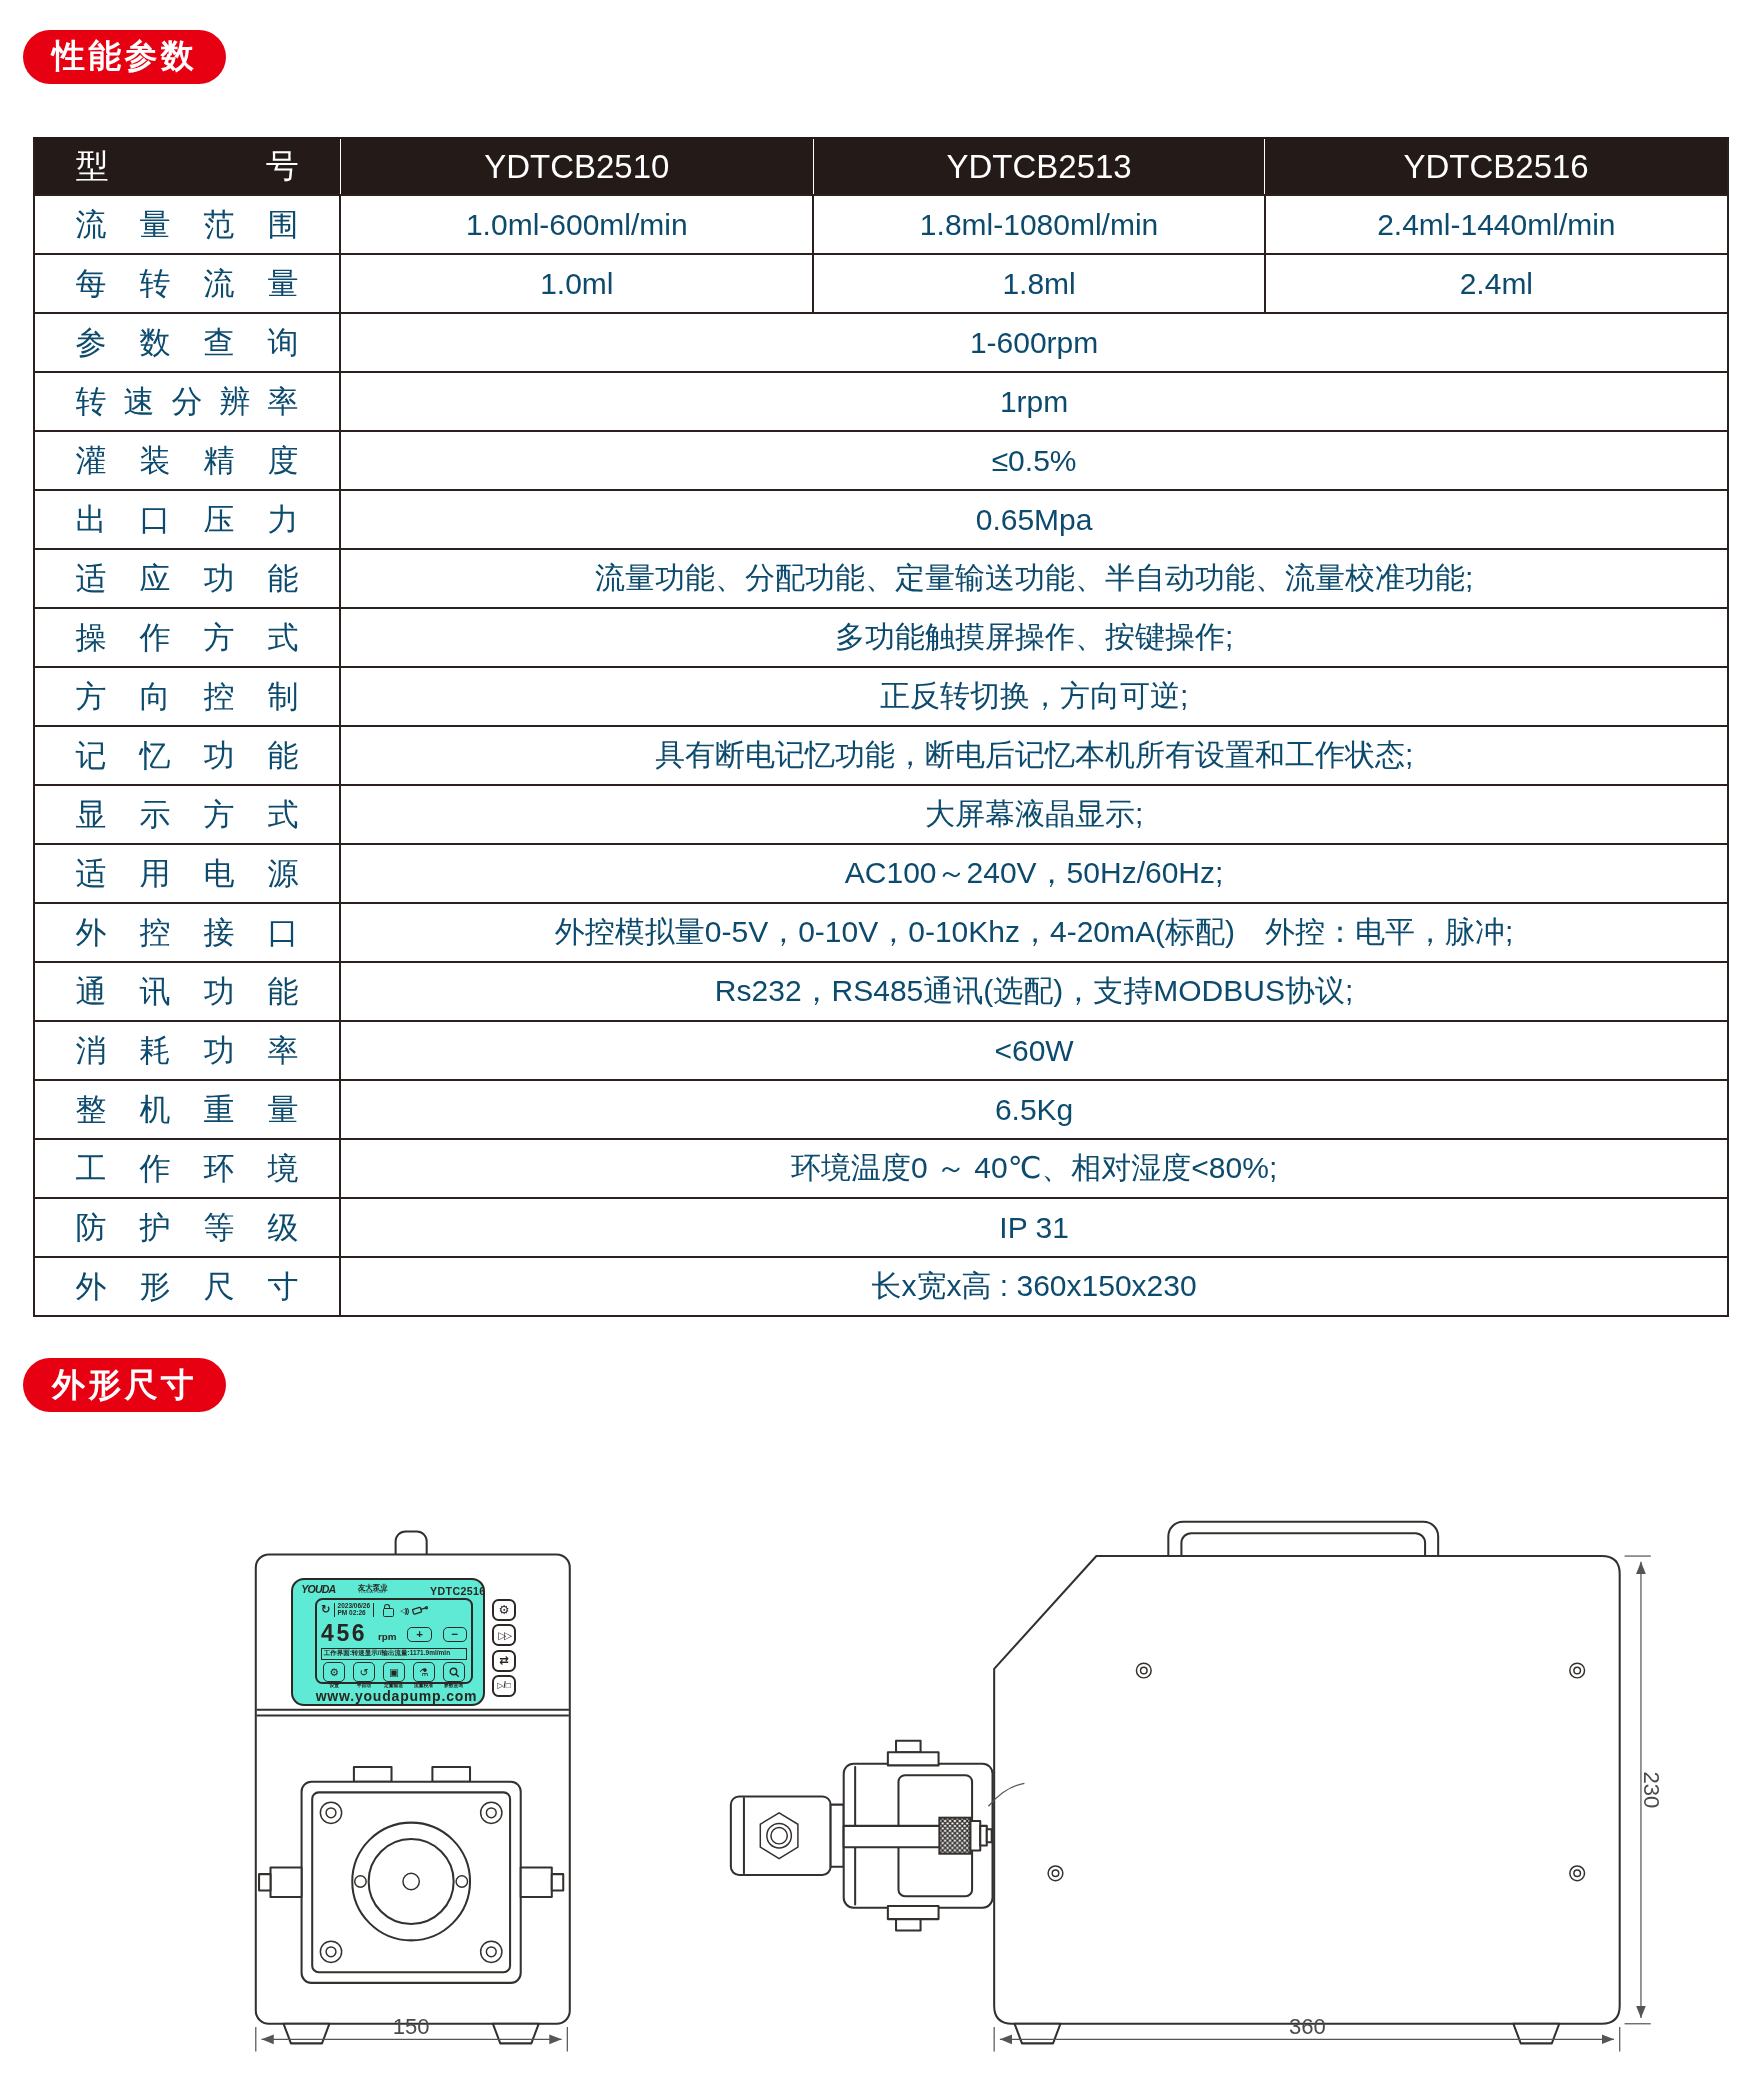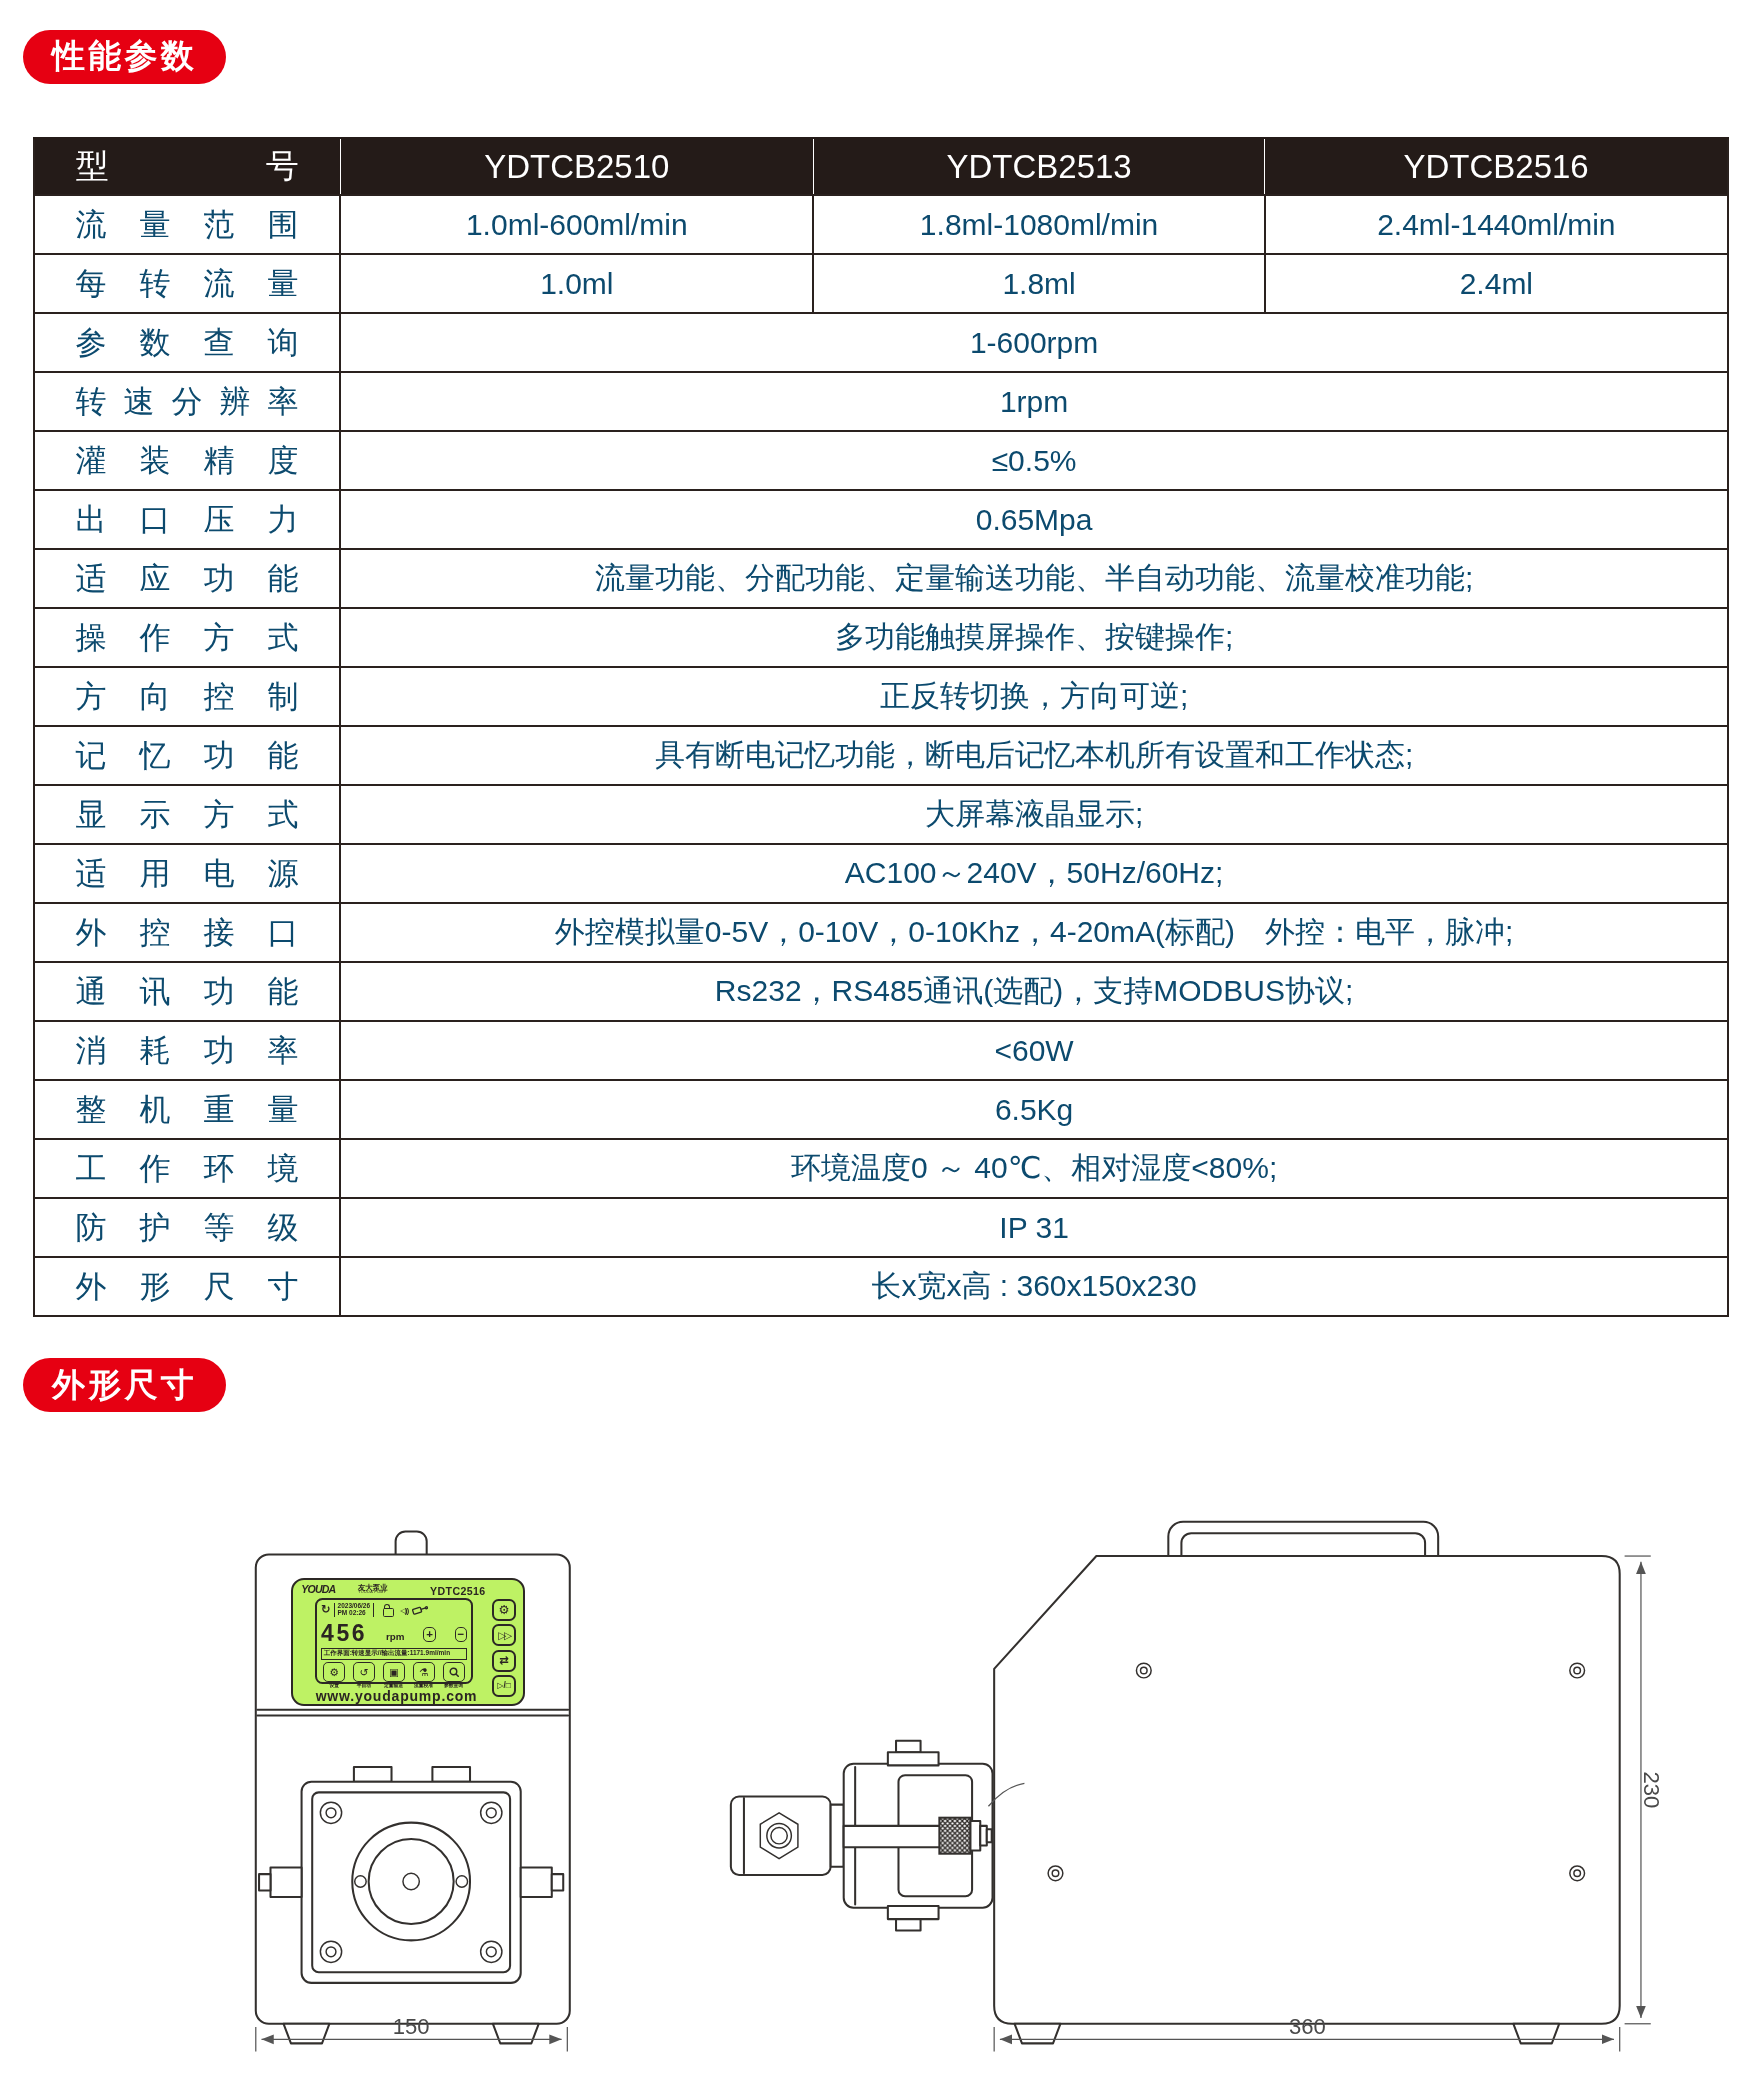--- a/index.html
+++ b/index.html
@@ -44,42 +44,42 @@
   
   #drawings{position:absolute;left:0;top:1489px;}
   #drawings .mech{stroke:#33302e;stroke-width:2.5;fill:none;stroke-linejoin:round;stroke-linecap:round;}
   #drawings .mechf{stroke:#33302e;stroke-width:2.5;fill:#fff;stroke-linejoin:round;}
   #drawings .thin{stroke:#33302e;stroke-width:1.8;fill:#fff;}
   #drawings .diml{stroke:#555;stroke-width:1.5;fill:none;}
   #drawings text.dimt{font-size:27px;fill:#4a4a4a;font-family:"Liberation Sans","DejaVu Sans",sans-serif;}
 
   
   #panel{
-    position:absolute;left:291px;top:1578px;width:234px;height:128px;
-    border:2.5px solid #2c2825;border-radius:13px;background:#bef264;box-sizing:border-box;
+    position:absolute;left:291px;top:1578px;width:194px;height:128px;
+    border:2.5px solid #2c2825;border-radius:13px;background:#5eead4;box-sizing:border-box;
   }
   #panel .logo{position:absolute;left:8.2px;top:3.3px;display:flex;align-items:center;gap:2.5px;}
   #panel .logo-mark{font-size:10.6px;font-weight:bold;font-style:italic;letter-spacing:-0.8px;}
   #panel .logo-stack{display:flex;flex-direction:column;line-height:1;margin-left:20px;}
   #panel .logo-cn{font-size:7.4px;font-weight:bold;}
   #panel .logo-sub{font-size:3.7px;letter-spacing:0.4px;}
   #panel .model{position:absolute;left:137px;top:4.9px;font-size:10.6px;font-weight:bold;letter-spacing:0.4px;}
   #lcd{
     position:absolute;left:22px;top:18px;width:158px;height:86px;
     border:2.5px solid #2c2825;border-radius:7.4px;box-sizing:border-box;
     padding:1.6px 4.1px 0 4.1px;
   }
   .lcd-r1{display:flex;align-items:center;gap:3.3px;height:17px;}
   .ic-rot{font-size:11.5px;font-weight:bold;line-height:1;}
   .dateblk{border-left:1.6px solid #2c2825;border-right:1.6px solid #2c2825;padding:0 2.5px;line-height:1.05;}
   .dateblk div{font-size:6.5px;font-weight:bold;white-space:nowrap;}
   .ic-lock{width:8.2px;height:6.5px;border:1.6px solid #2c2825;border-radius:1.6px;position:relative;margin-left:6.5px;margin-top:4.9px;}
   .ic-lock::before{content:"";position:absolute;left:0px;top:-4.9px;width:3.3px;height:4.1px;border:1.6px solid #2c2825;border-bottom:none;border-radius:3.3px 3.3px 0 0;}
   .ic-sound{font-size:7.4px;font-weight:bold;letter-spacing:-0.8px;margin-left:3.3px;}
-  .lcd-r2{display:flex;align-items:center;gap:19px;height:29px;}
+  .lcd-r2{display:flex;align-items:center;gap:11px;height:29px;}
   .rpm-big{font-size:23px;font-weight:bold;letter-spacing:2.5px;line-height:1;}
   .rpm-unit{font-size:9.8px;font-weight:bold;margin-top:6.5px;}
   .stepbtn{
     width:24.5px;height:14.7px;border:1.6px solid #2c2825;border-radius:4.9px;
     display:flex;align-items:center;justify-content:center;
     font-size:11.5px;font-weight:bold;margin-top:2.5px;box-sizing:border-box;line-height:1;
   }
   .lcd-status{
     border:1.6px solid #2c2825;height:10.6px;display:flex;align-items:center;
     font-size:6.5px;font-weight:bold;white-space:nowrap;overflow:hidden;padding:0 1.6px;

